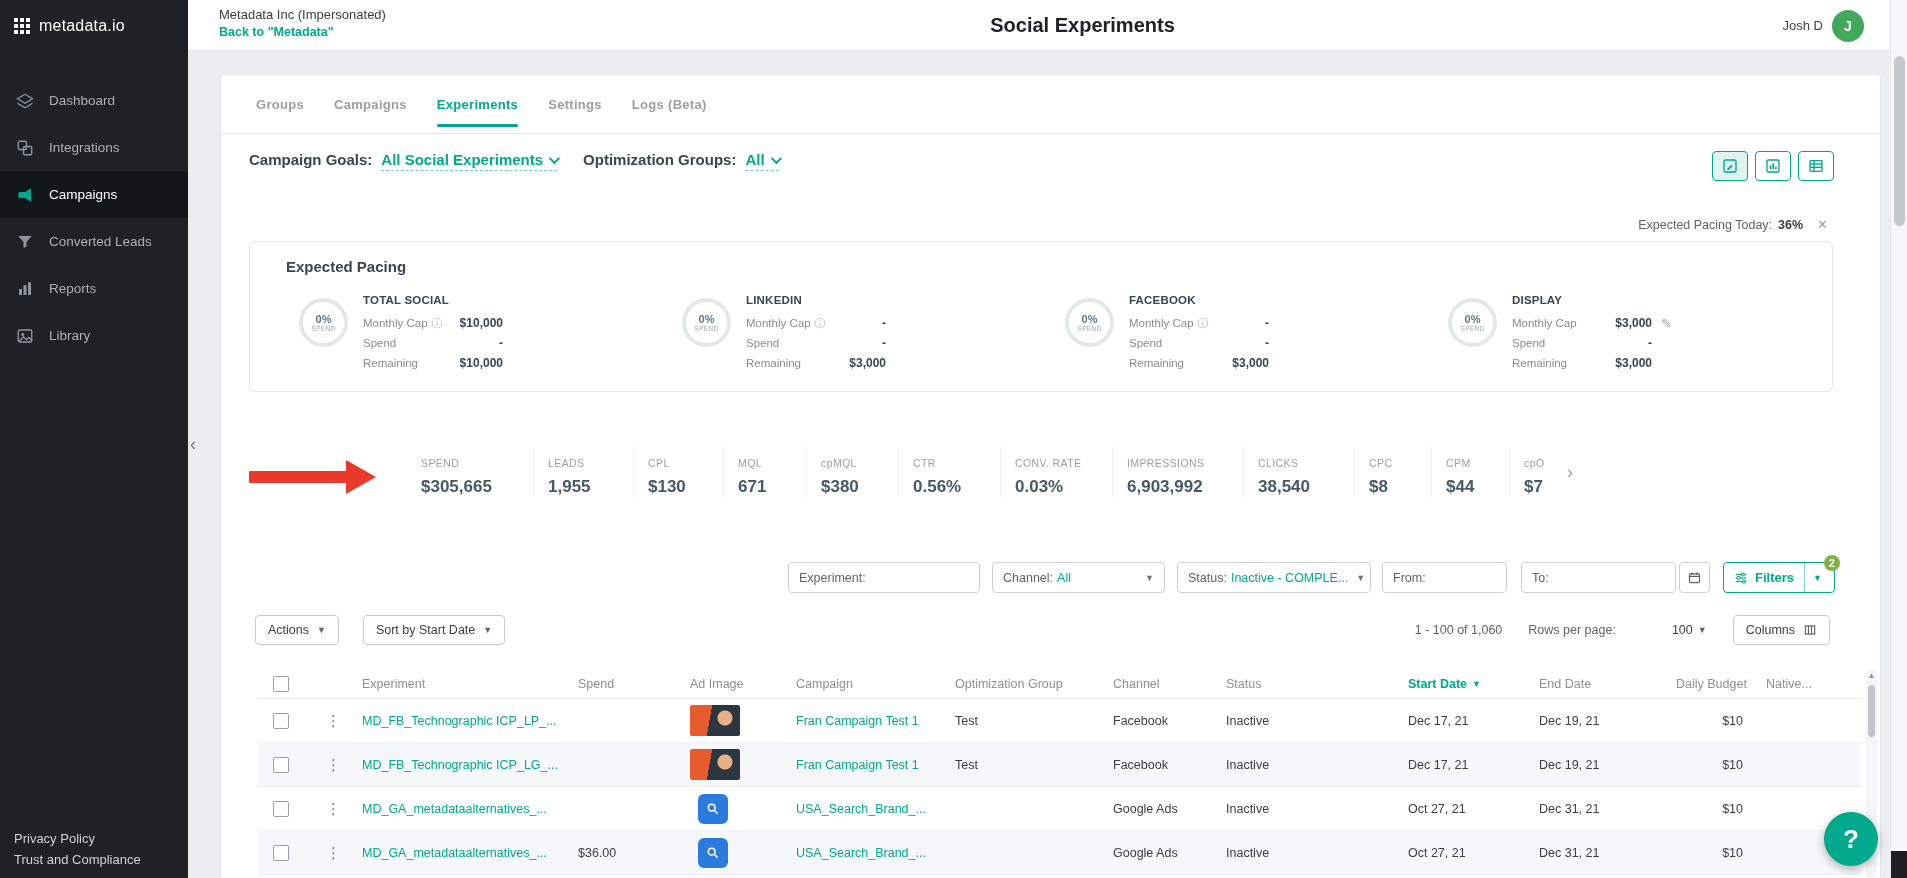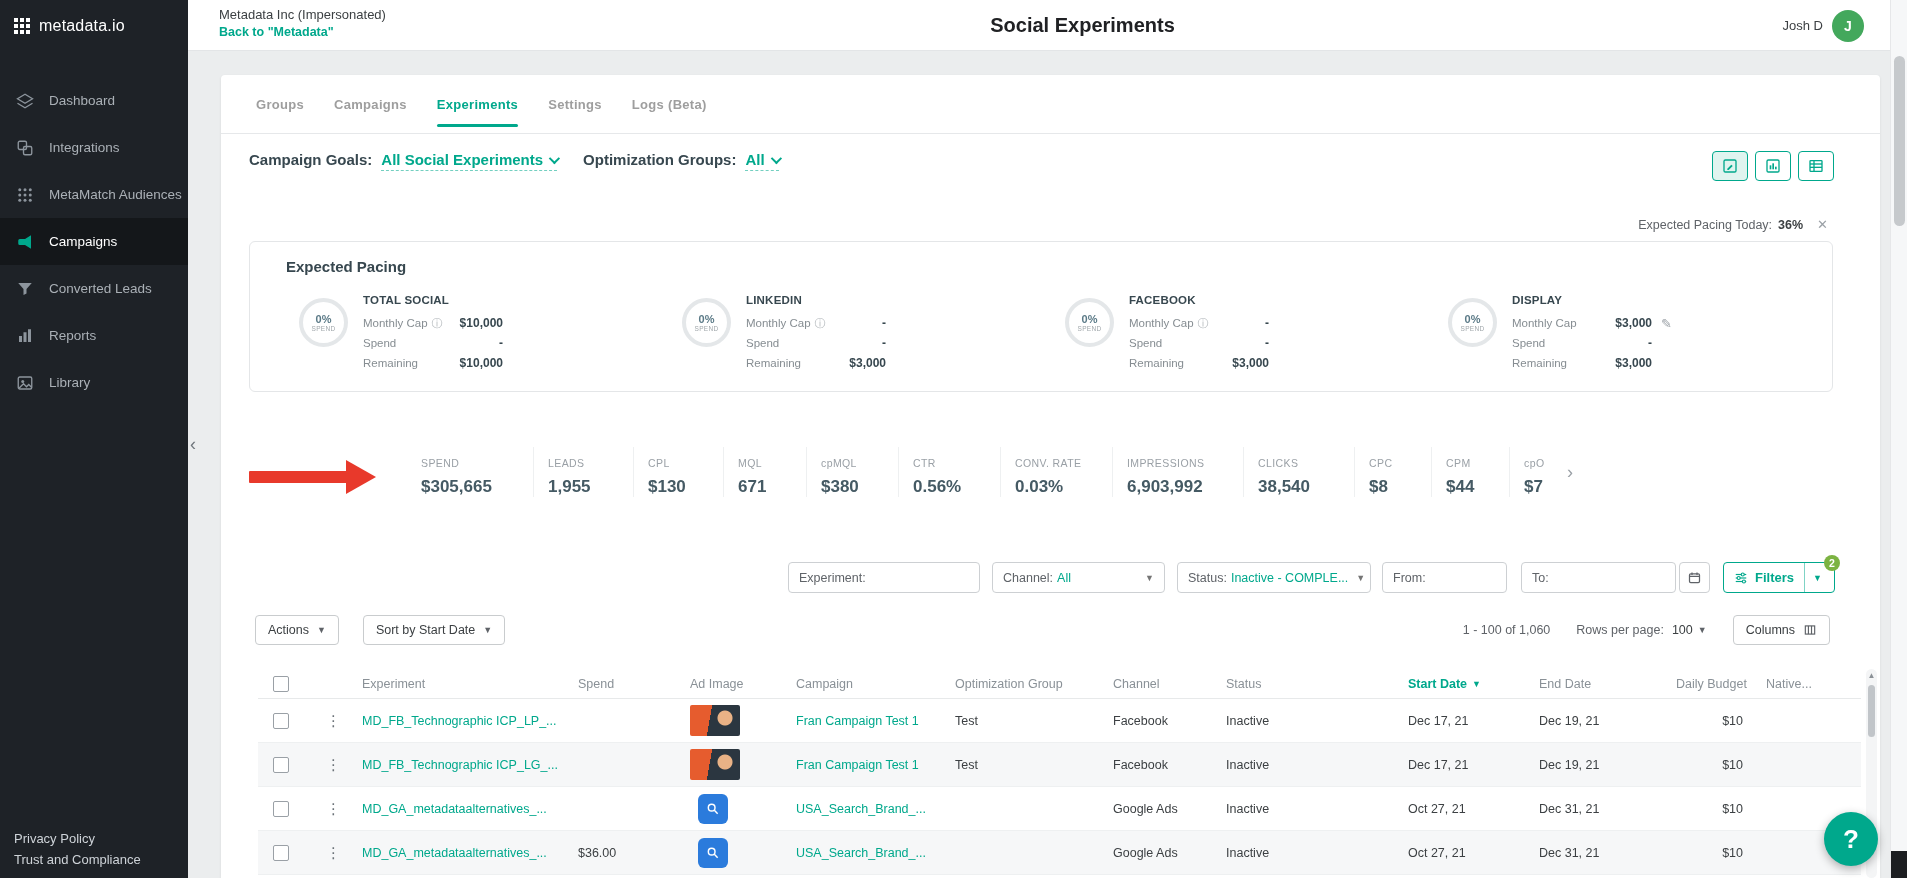--- a/index.html
+++ b/index.html
@@ -105,21 +105,21 @@
   .badge{position:absolute;right:-6px;top:-8px;width:16px;height:16px;border-radius:50%;background:#7CB342;color:#fff;font-size:10.5px;font-weight:700;display:flex;align-items:center;justify-content:center;}
 
   
   .toolbar-row{position:absolute;left:34px;top:539px;right:50px;height:32px;display:flex;align-items:center;}
   .tb-btn{height:30px;border:1px solid #c9ccce;border-radius:4px;background:#fff;display:flex;align-items:center;gap:8px;padding:0 12px;font-size:12.5px;color:var(--dark);cursor:pointer;white-space:nowrap;}
   .tb-btn .dd{font-size:9px;color:#5f6368;}
   .sort-btn{margin-left:24px;}
   .tb-right{margin-left:auto;display:flex;align-items:center;gap:26px;}
   .pagination{font-size:12.5px;color:var(--muted);}
   .rpp{display:flex;align-items:center;gap:8px;font-size:12.5px;color:var(--muted);}
-  .rpp .rpp-val{color:var(--dark);display:flex;align-items:center;gap:5px;cursor:pointer;}
+  .rpp .rpp-val{color:var(--dark);display:flex;align-items:center;gap:5px;cursor:pointer;margin-left:48px;}
   .rpp .dd{font-size:9px;color:#5f6368;}
 
   
   .table{position:absolute;left:37px;top:594px;width:1603px;--cols:44px 52px 216px 112px 106px 159px 158px 113px 182px 131px 137px 90px minmax(0,1fr);}
   .tr{display:grid;grid-template-columns:var(--cols);}
   .thead{height:30px;border-bottom:1px solid #e7e9ea;}
   .th{display:flex;align-items:center;padding-left:8px;font-size:12.5px;color:#8a9197;white-space:nowrap;overflow:hidden;}
   .th.sorted{color:var(--accent);font-weight:600;gap:5px;}
   .th .dd{font-size:9px;}
   .row{height:44px;border-bottom:1px solid #eef0f1;}
@@ -182,36 +182,20 @@
         <span class="nav-label">Dashboard</span>
       </div>
       <div class="nav-item">
         <span class="nav-icon">
           <svg width="18" height="18" viewBox="0 0 24 24" fill="none" stroke="currentColor" stroke-width="1.8">
               <rect x="3" y="3" width="11" height="11" rx="2"></rect>
               <rect x="10" y="10" width="11" height="11" rx="2"></rect>
             </svg>
         </span>
         <span class="nav-label">Integrations</span>
-      </div>
-      <div class="nav-item">
-        <span class="nav-icon">
-          <svg width="18" height="18" viewBox="0 0 24 24" fill="currentColor">
-              <circle cx="5" cy="5" r="2"></circle>
-              <circle cx="12" cy="5" r="2"></circle>
-              <circle cx="19" cy="5" r="2"></circle>
-              <circle cx="5" cy="12" r="2"></circle>
-              <circle cx="12" cy="12" r="2"></circle>
-              <circle cx="19" cy="12" r="2"></circle>
-              <circle cx="5" cy="19" r="2"></circle>
-              <circle cx="12" cy="19" r="2"></circle>
-              <circle cx="19" cy="19" r="2"></circle>
-            </svg>
-        </span>
-        <span class="nav-label">MetaMatch Audiences</span>
       </div>
       <div class="nav-item active">
         <span class="nav-icon">
           <svg width="18" height="18" viewBox="0 0 24 24" fill="currentColor">
               <path d="M20 3v18l-8-5H5a2 2 0 0 1-2-2v-4a2 2 0 0 1 2-2h7l8-5z"></path>
             </svg>
         </span>
         <span class="nav-label">Campaigns</span>
       </div>
       <div class="nav-item">

